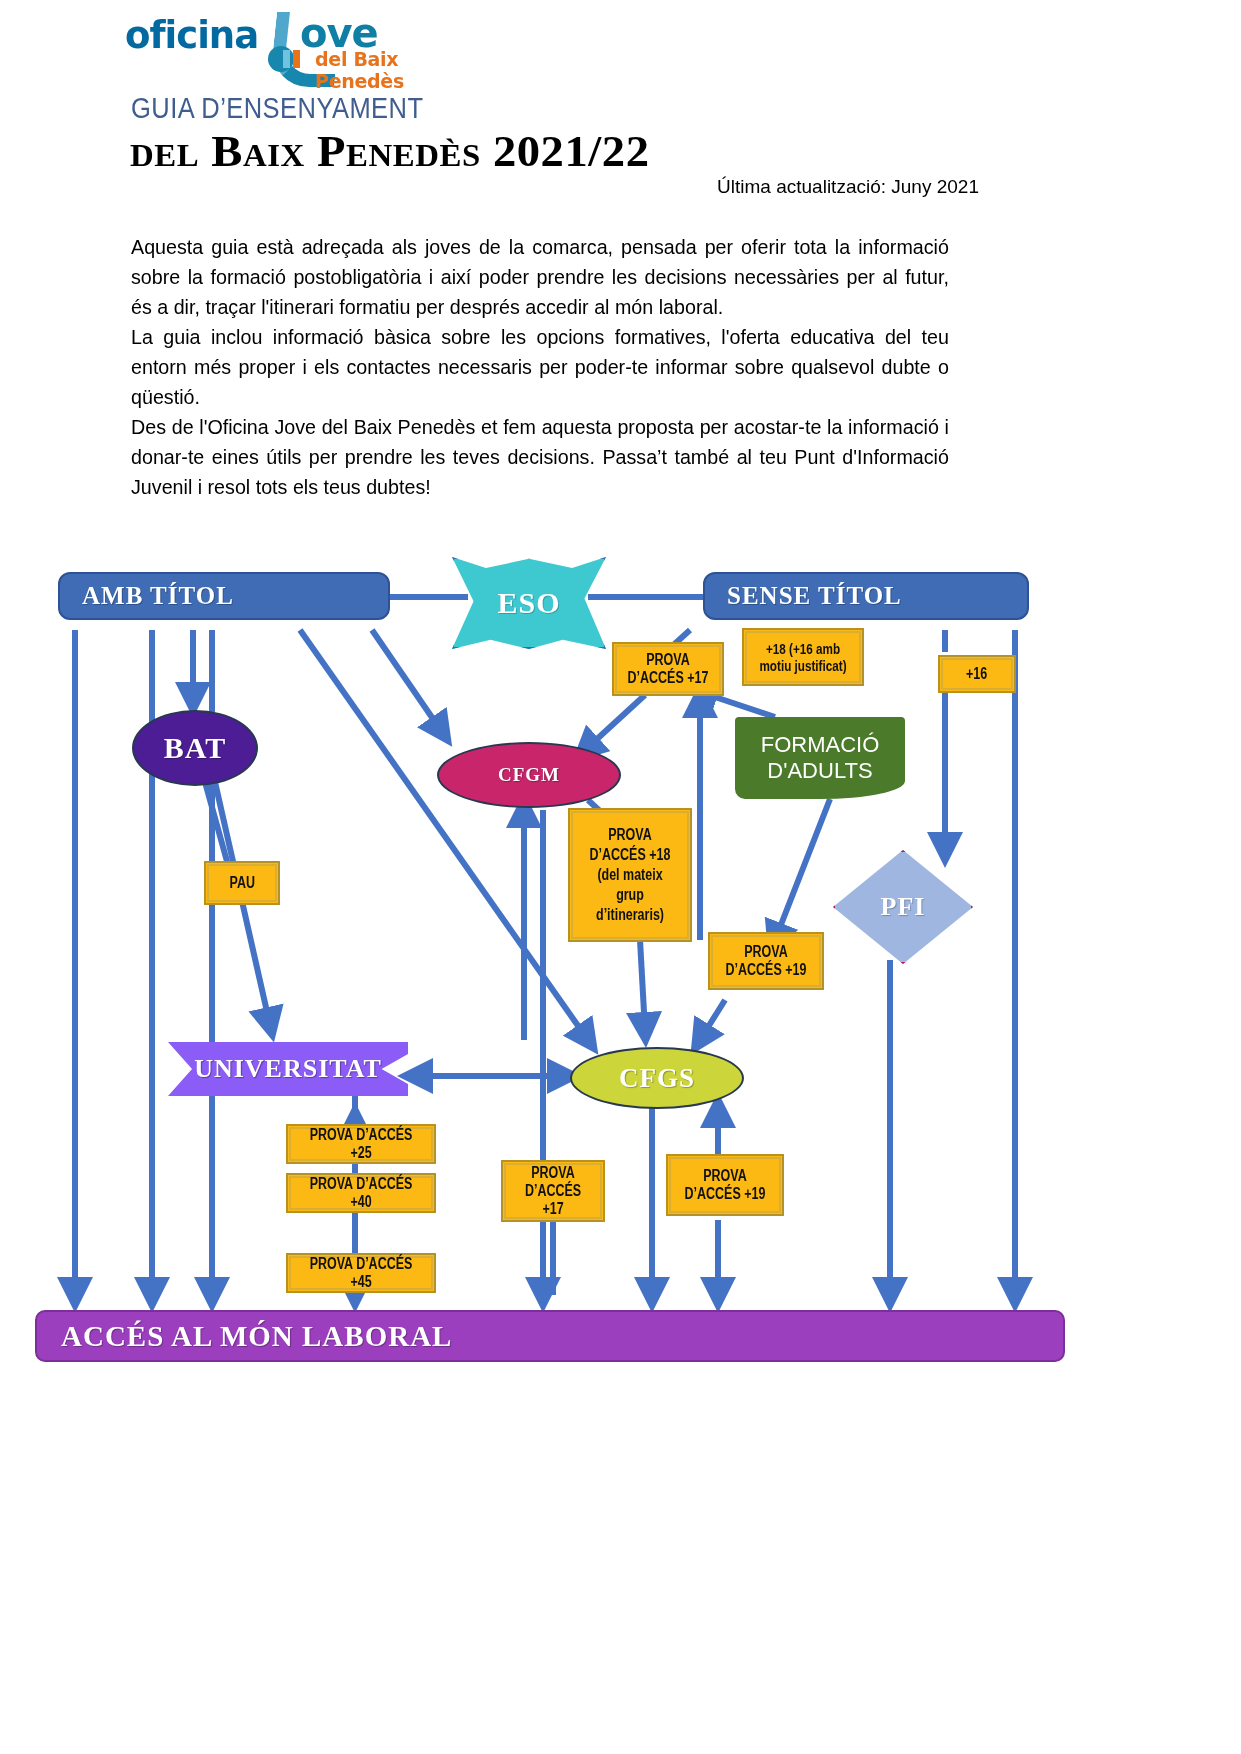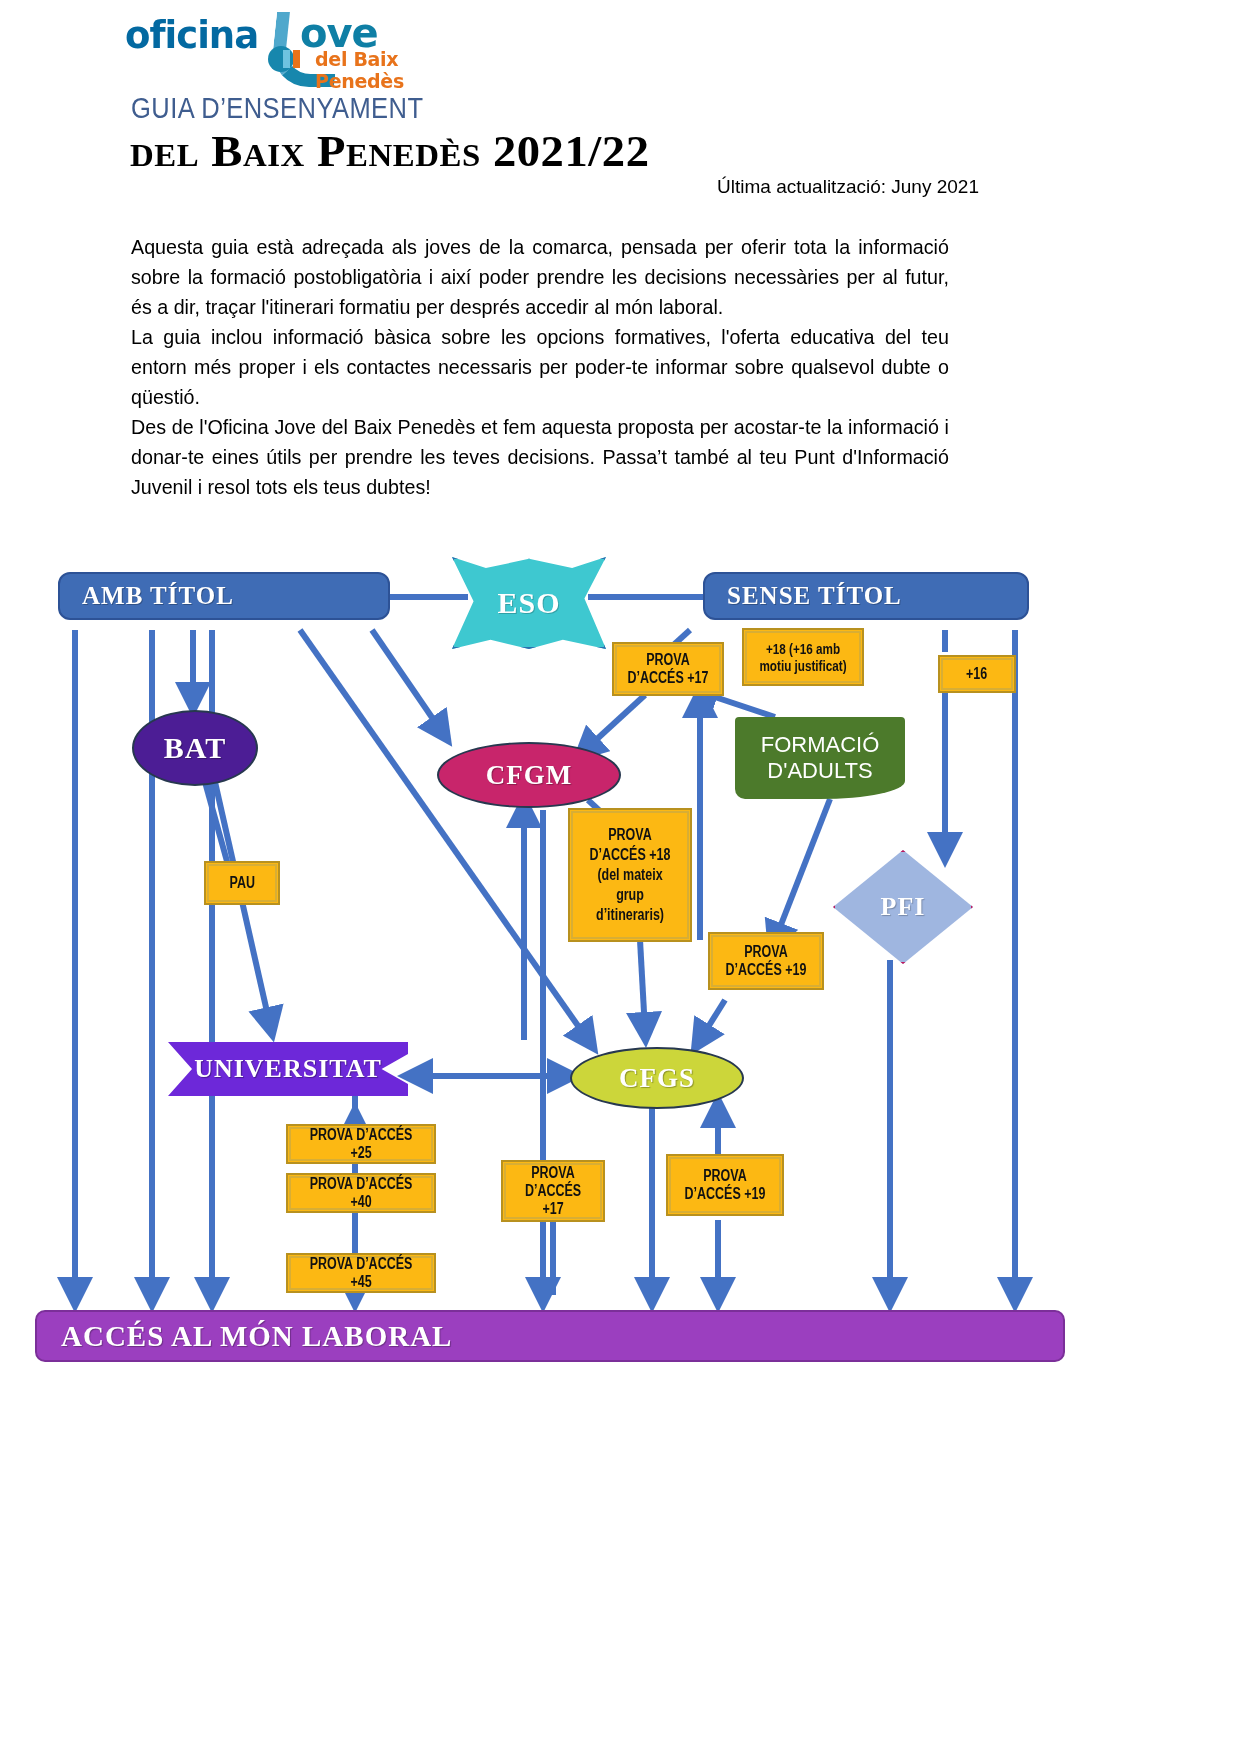--- a/index.html
+++ b/index.html
@@ -105,21 +105,21 @@
     left:132px;top:190px;width:122px;height:72px;border-radius:50%;
     background:#4c1d95;border:2px solid #27384f;
     color:#fff;font-family:"Liberation Serif",serif;font-weight:bold;
     font-variant:small-caps;font-size:30px;letter-spacing:1px;
     text-shadow:1px 1px 1px rgba(0,0,0,.3);
   }
   #cfgm{
     left:437px;top:222px;width:180px;height:62px;border-radius:50%;
     background:#c8256b;border:2px solid #27384f;
     color:#fff;font-family:"Liberation Serif",serif;font-weight:bold;
-    font-variant:small-caps;font-size:27px;letter-spacing:1px;
+    font-variant:small-caps;font-size:19px;letter-spacing:1px;
     text-shadow:1px 1px 1px rgba(0,0,0,.3);
   }
   #cfgs{
     left:570px;top:527px;width:170px;height:58px;border-radius:50%;
     background:#ccd63a;border:2px solid #27384f;
     color:#fff;font-family:"Liberation Serif",serif;font-weight:bold;
     font-variant:small-caps;font-size:27px;letter-spacing:1px;
     text-shadow:1px 1px 1px rgba(0,0,0,.3);
   }
   #adults{
@@ -131,21 +131,21 @@
   #pfi{
     left:833px;top:330px;width:136px;height:110px;
     background:#9fb6e0;border:2px solid #be185d;
     color:#fff;font-family:"Liberation Serif",serif;font-weight:bold;
     font-size:26px;letter-spacing:1px;
     clip-path:polygon(50% 0%,100% 50%,50% 100%,0% 50%);
     text-shadow:1px 1px 1px rgba(0,0,0,.25);
   }
   #universitat{
     left:168px;top:522px;width:240px;height:54px;
-    background:#6d28d9;
+    background:#8b5cf6;
     color:#fff;font-family:"Liberation Serif",serif;font-weight:bold;
     font-variant:small-caps;font-size:26px;letter-spacing:1px;
     clip-path:polygon(0 0,100% 0,100% 22%,89% 50%,100% 78%,100% 100%,0 100%,10% 50%);
     text-shadow:1px 1px 1px rgba(0,0,0,.35);
   }
   #laboral{
     left:35px;top:790px;width:1030px;height:52px;
     background:#9b3fbf;border:2px solid #7b2f99;border-radius:10px;
     color:#fff;font-family:"Liberation Serif",serif;font-weight:bold;
     font-variant:small-caps;font-size:29px;letter-spacing:1px;

